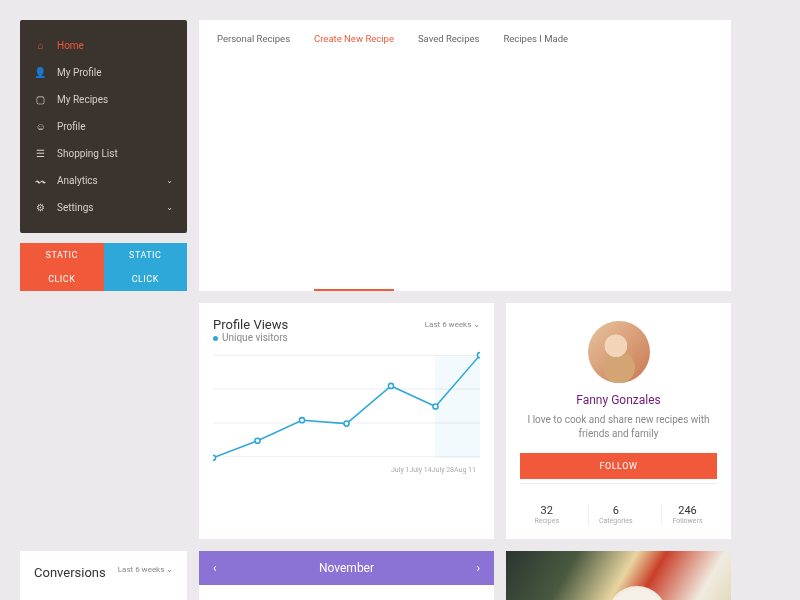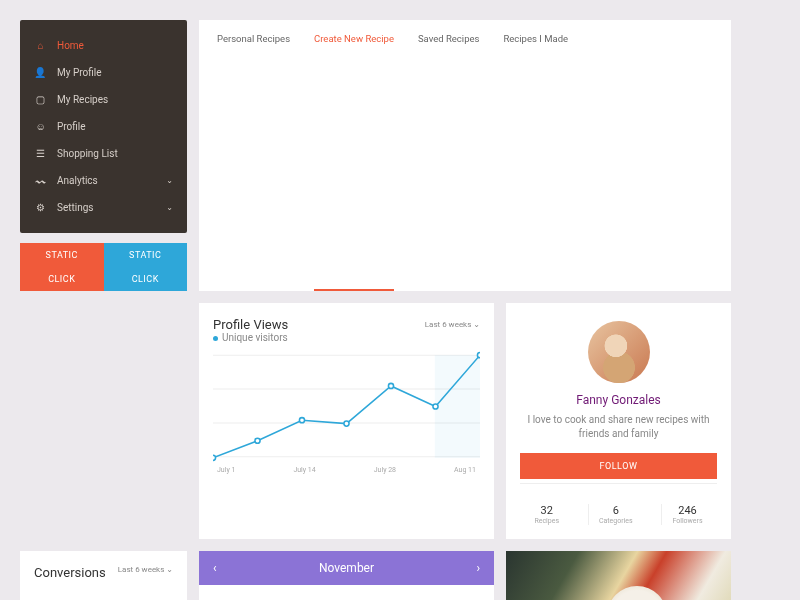--- a/index.html
+++ b/index.html
@@ -18,21 +18,21 @@
 .tab{color:#666;cursor:pointer}
 .tab.active{color:#f05a3a;border-bottom:2px solid #f05a3a;padding-bottom:10px;margin-bottom:-13px}
 .card{background:#fff;padding:14px}
 .chart-card{grid-column:2/3}
 .chart-head{display:flex;justify-content:space-between;align-items:center;}
 .chart-title{font-size:13px;color:#333}
 .period{font-size:8px;color:#888}
 .legend{font-size:10px;color:#888;margin-bottom:6px}
 .legend .dot{display:inline-block;width:5px;height:5px;border-radius:50%;background:#2ea7d9;margin-right:4px}
 .chart-svg{width:100%;height:115px}
-.x-labels{display:flex;justify-content:space-between;font-size:7px;color:#aaa;padding:0 4px}
+.x-labels{display:flex;justify-content:flex-end;font-size:7px;color:#aaa;padding:0 4px}
 .profile{text-align:center}
 .avatar{width:62px;height:62px;border-radius:50%;background:linear-gradient(135deg,#e8c4a0,#c97850);margin:4px auto 10px;overflow:hidden;position:relative}
 .avatar::after{content:"";position:absolute;inset:0;background:radial-gradient(circle at 45% 40%,#f0d5b8 22%,transparent 23%),radial-gradient(circle at 50% 75%,#d4a574 28%,transparent 29%)}
 .pname{font-size:12px;color:#701a75;margin-bottom:6px}
 .bio{font-size:10px;color:#888;line-height:1.4;margin-bottom:12px;padding:0 6px}
 .follow{width:100%;background:#f05a3a;color:#fff;border:none;padding:8px;font-size:9px;letter-spacing:0.5px;margin-bottom:4px;cursor:pointer}
 .stats{display:flex;justify-content:space-around;border-top:1px solid #eee;padding-top:20px}
 .stat{text-align:center}
 .stat .n{font-size:11px;color:#333}
 .stat .l{font-size:7px;color:#aaa}

